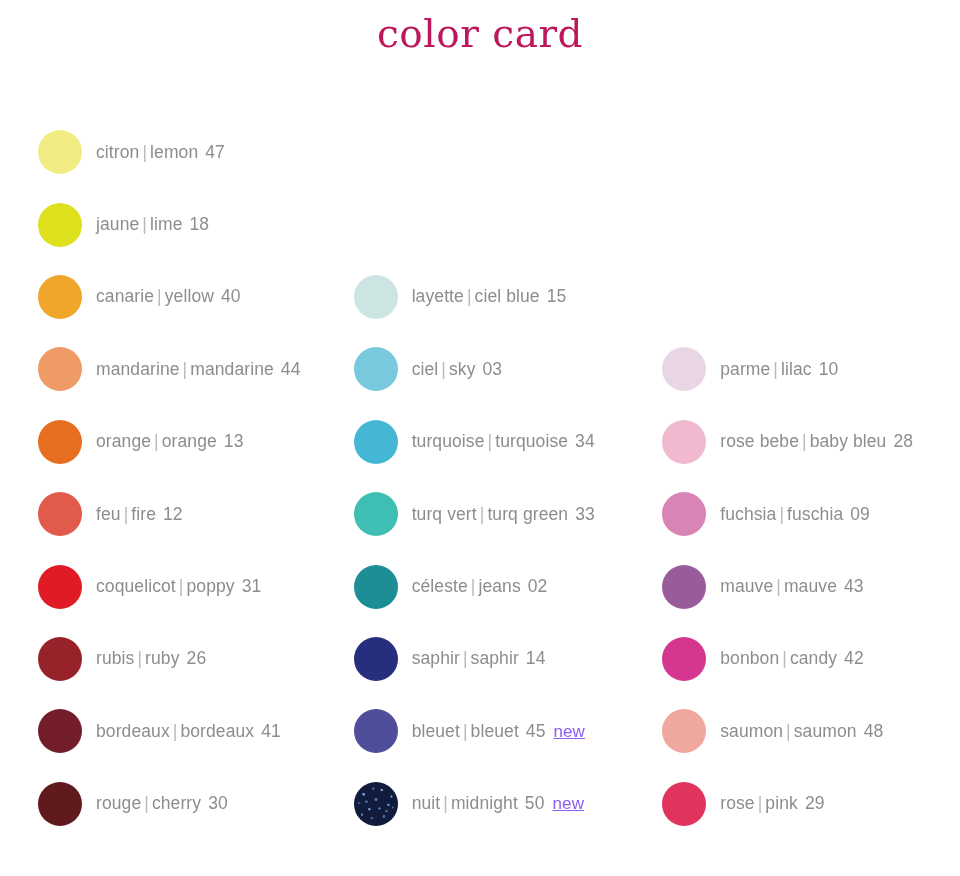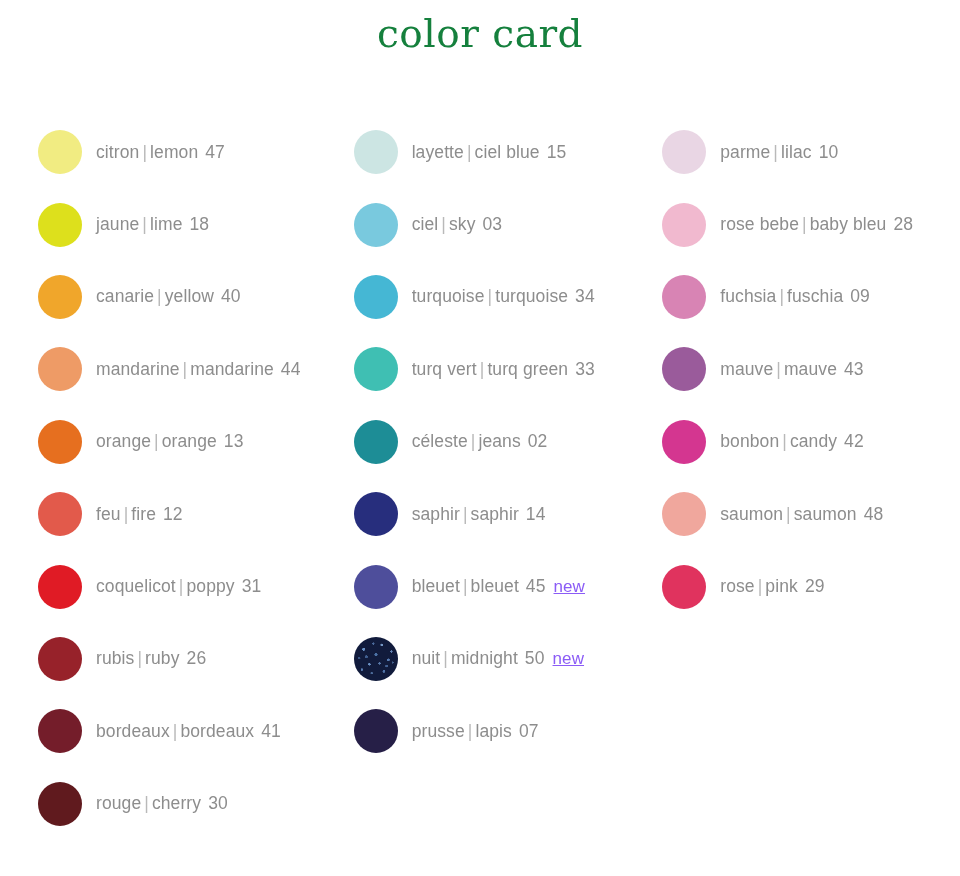--- a/index.html
+++ b/index.html
@@ -16,35 +16,35 @@
 
   .page {
     position: relative;
     width: 960px;
     height: 876px;
     box-sizing: border-box;
   }
 
   .page-title {
     text-align: center;
-    color: #15803d;
+    color: #be185d;
     font-family: "DejaVu Serif", "Liberation Serif", serif;
     font-weight: 400;
     font-size: 39px;
     letter-spacing: 0.5px;
     line-height: 1;
     padding-top: 14px;
     margin: 0 0 0 0;
     height: 56px;
   }
 
   .columns {
     display: flex;
     flex-direction: row;
-    align-items: flex-start;
+    align-items: flex-end;
     padding: 46px 0 0 0;
     box-sizing: border-box;
   }
 
   .column {
     display: flex;
     flex-direction: column;
   }
 
   .col-1 { width: 310px; padding-left: 38px; }
@@ -187,24 +187,20 @@
           <div class="swatch-label"><span>saphir</span><span class="sep">|</span><span>saphir</span><span class="code">14</span></div>
         </div>
         <div class="swatch-row">
           <div class="swatch" style="background-color: rgb(78, 78, 155);"></div>
           <div class="swatch-label"><span>bleuet</span><span class="sep">|</span><span>bleuet</span><span class="code">45</span><span class="new-badge">new</span></div>
         </div>
         <div class="swatch-row">
           <div class="swatch glitter" style="background-color: rgb(17, 27, 60);"></div>
           <div class="swatch-label"><span>nuit</span><span class="sep">|</span><span>midnight</span><span class="code">50</span><span class="new-badge">new</span></div>
         </div>
-        <div class="swatch-row">
-          <div class="swatch" style="background-color: rgb(38, 31, 71);"></div>
-          <div class="swatch-label"><span>prusse</span><span class="sep">|</span><span>lapis</span><span class="code">07</span></div>
-        </div>
       </div>
     <div class="column col-3">
         <div class="swatch-row">
           <div class="swatch" style="background-color: rgb(233, 214, 228);"></div>
           <div class="swatch-label"><span>parme</span><span class="sep">|</span><span>lilac</span><span class="code">10</span></div>
         </div>
         <div class="swatch-row">
           <div class="swatch" style="background-color: rgb(241, 185, 207);"></div>
           <div class="swatch-label"><span>rose bebe</span><span class="sep">|</span><span>baby bleu</span><span class="code">28</span></div>
         </div>

